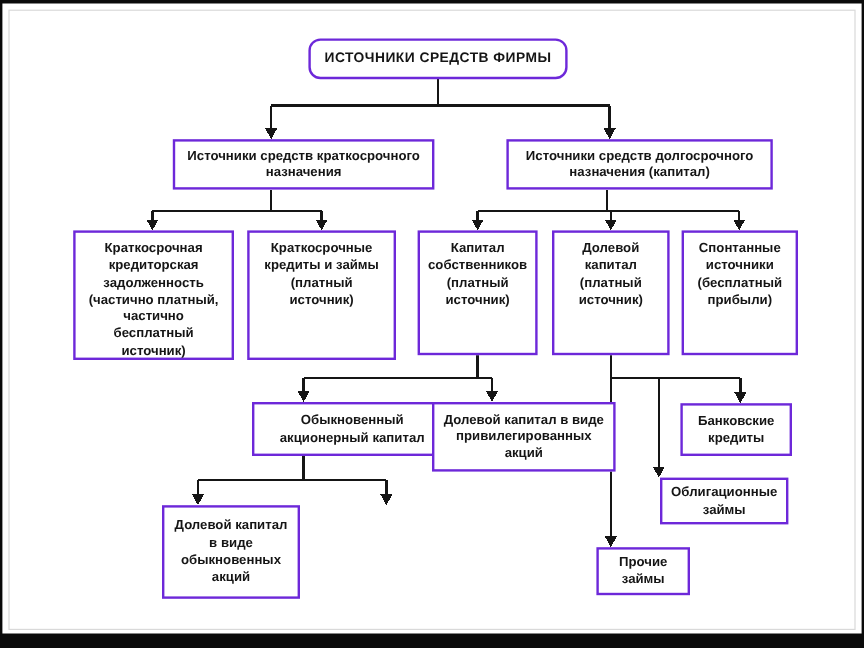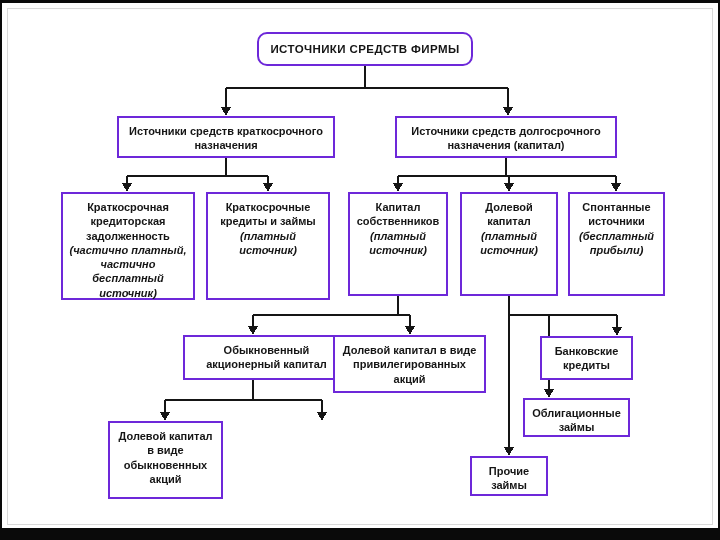--- a/index.html
+++ b/index.html
@@ -6,23 +6,23 @@
   .page{position:relative;width:720px;height:540px;background:#fff;overflow:hidden;
         font-family:"Liberation Sans",sans-serif;color:#151515;}
   .frame{position:absolute;inset:0;border-top:3px solid #0a0a0a;border-left:2px solid #0a0a0a;
          border-right:2px solid #0a0a0a;border-bottom:12px solid #0a0a0a;pointer-events:none;}
   .inner-frame{position:absolute;left:7px;top:8px;right:7px;bottom:15px;
                border:1px solid #d9d9d9;pointer-events:none;}
   svg.wires{position:absolute;left:0;top:0;width:720px;height:540px;}
   .node{position:absolute;box-sizing:border-box;background:#fff;border:2px solid #6d28d9;
         display:flex;flex-direction:column;align-items:center;justify-content:flex-start;
         text-align:center;font-weight:bold;font-size:11px;line-height:1.3;padding:6px 6px;}
-  .node.center{justify-content:flex-start;}
+  .node.center{justify-content:center;margin-left:27px;}
   .node .title{display:block;}
-  .node .note{display:block;font-style:italic;margin:0 auto;}
+  .node .note{display:block;margin:0 auto;}
   .node.root{border-radius:10px;justify-content:center;font-size:11.5px;letter-spacing:.4px;}
   .n-shortloans .note{max-width:64px;}
   .n-reinvested{font-size:10.5px;padding:6px 5px;}
 </style>
 </head>
 <body>
 
 <div class="page">
 
   <svg class="wires" viewBox="0 0 720 540" shape-rendering="crispEdges">

